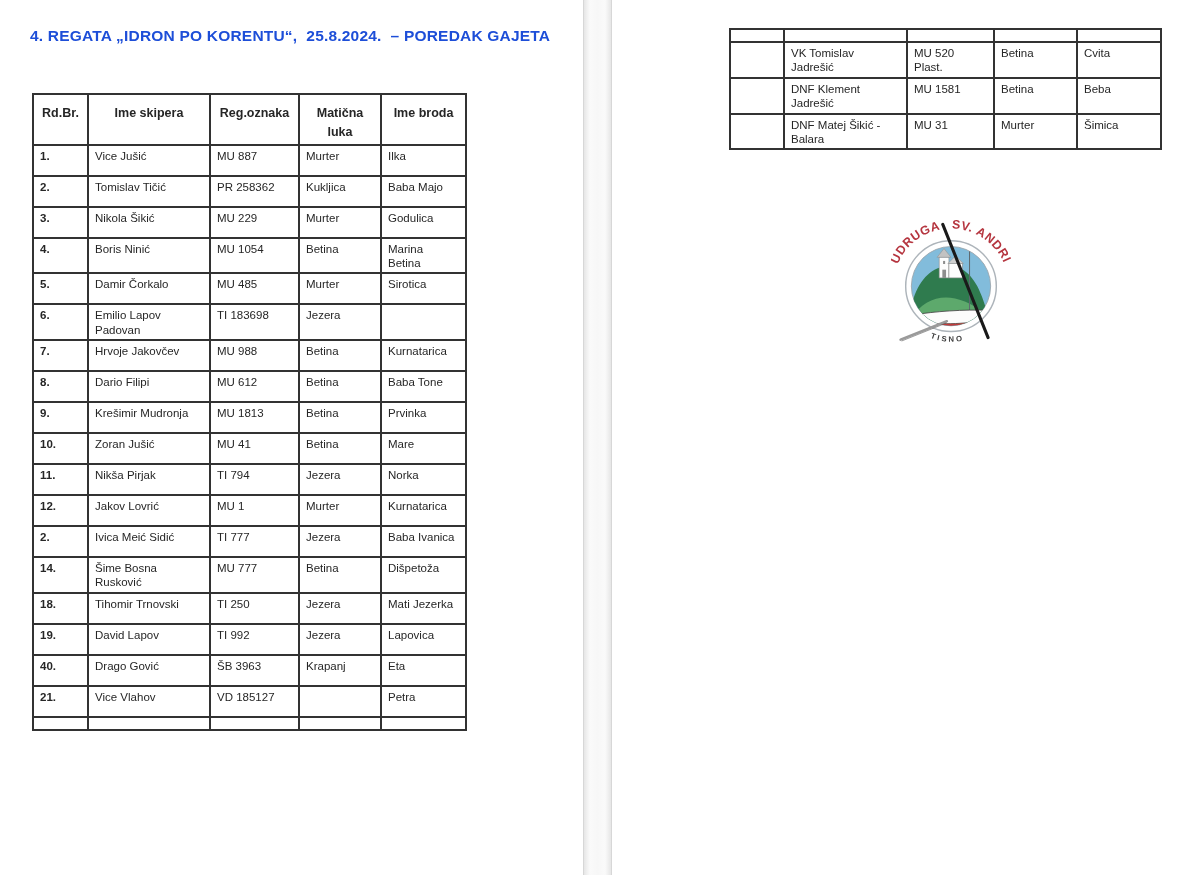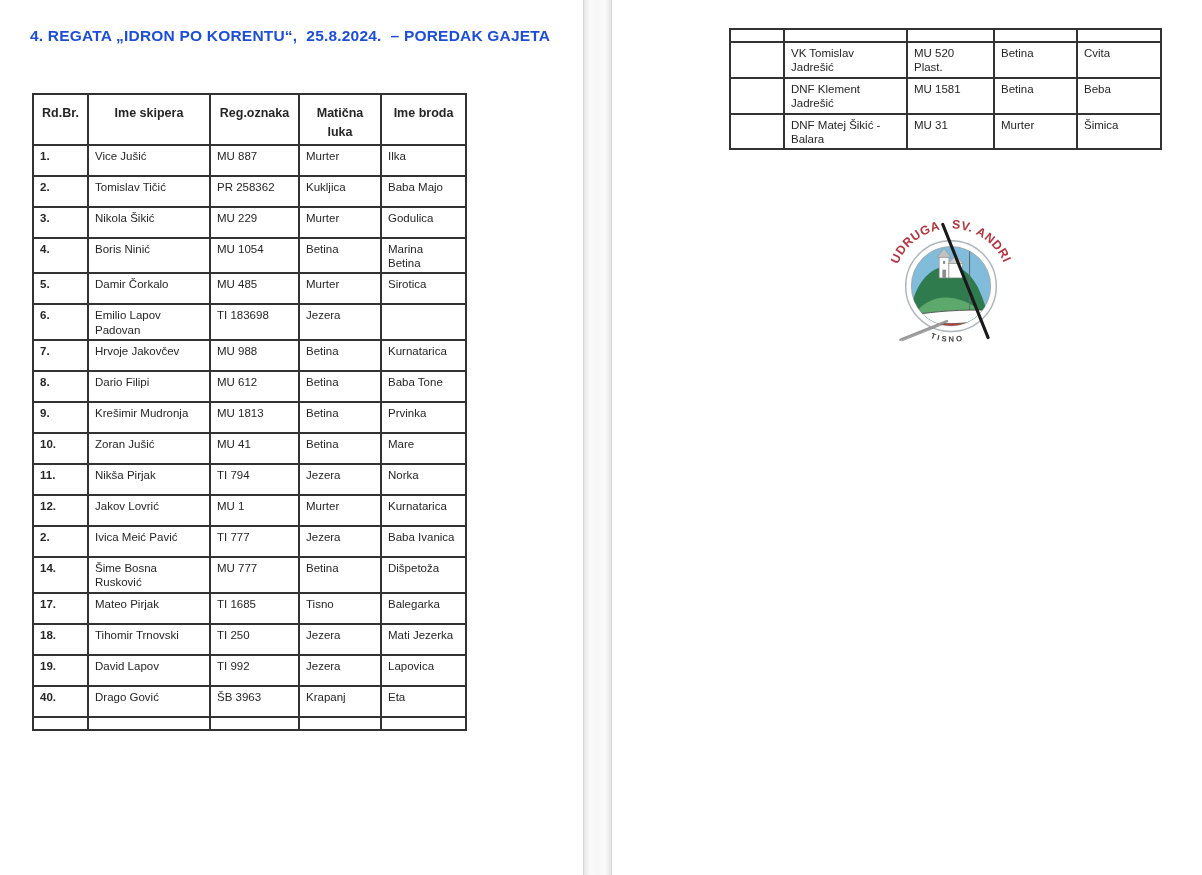--- a/index.html
+++ b/index.html
@@ -140,39 +140,32 @@
           </tr>
           <tr>
             <td>12.</td>
             <td>Jakov Lovrić</td>
             <td>MU 1</td>
             <td>Murter</td>
             <td>Kurnatarica</td>
           </tr>
           <tr>
             <td>2.</td>
-            <td>Ivica Meić Pavić</td>
+            <td>Ivica Meić Sidić</td>
             <td>TI 777</td>
             <td>Jezera</td>
             <td>Baba Ivanica</td>
           </tr>
           <tr>
             <td>14.</td>
             <td>Šime Bosna
 Rusković</td>
             <td>MU 777</td>
             <td>Betina</td>
             <td>Dišpetoža</td>
-          </tr>
-          <tr>
-            <td>17.</td>
-            <td>Mateo Pirjak</td>
-            <td>TI 1685</td>
-            <td>Tisno</td>
-            <td>Balegarka</td>
           </tr>
           <tr>
             <td>18.</td>
             <td>Tihomir Trnovski</td>
             <td>TI 250</td>
             <td>Jezera</td>
             <td>Mati Jezerka</td>
           </tr>
           <tr>
             <td>19.</td>
@@ -180,20 +173,27 @@
             <td>TI 992</td>
             <td>Jezera</td>
             <td>Lapovica</td>
           </tr>
           <tr>
             <td>40.</td>
             <td>Drago Gović</td>
             <td>ŠB 3963</td>
             <td>Krapanj</td>
             <td>Eta</td>
+          </tr>
+          <tr>
+            <td>21.</td>
+            <td>Vice Vlahov</td>
+            <td>VD 185127</td>
+            <td></td>
+            <td>Petra</td>
           </tr>
           <tr class="row-empty">
             <td></td>
             <td></td>
             <td></td>
             <td></td>
             <td></td>
           </tr>
         </tbody>
     </table>

